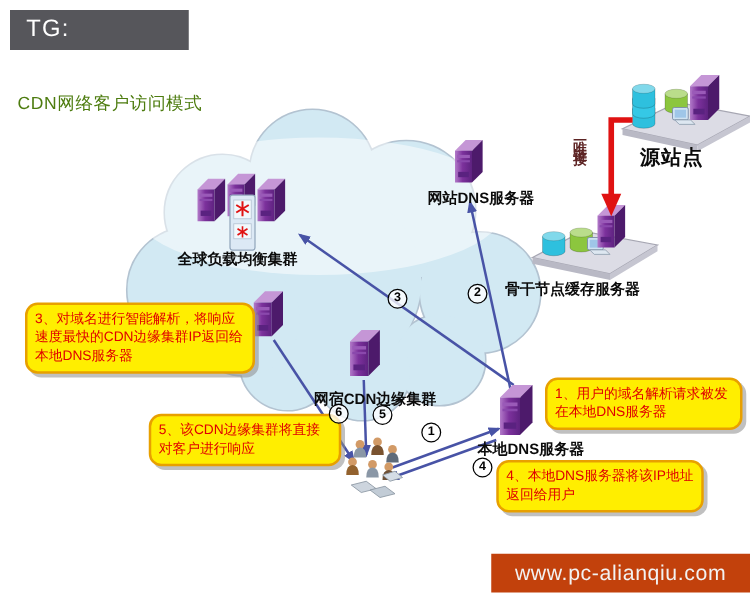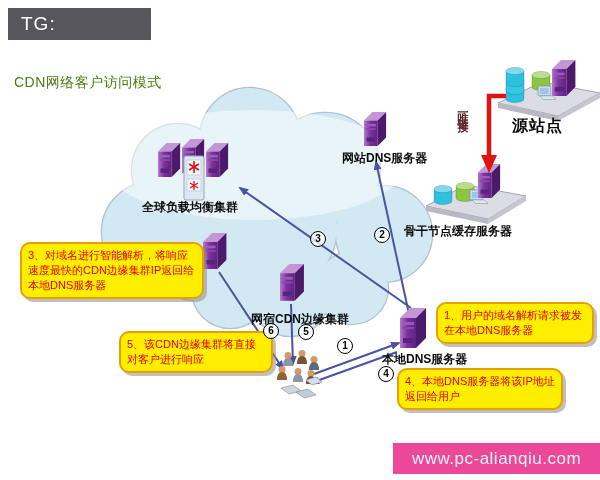--- a/index.html
+++ b/index.html
@@ -6,21 +6,21 @@
   .stage{
     position:relative;width:600px;height:480px;background:#ffffff;overflow:hidden;
     font-family:"Liberation Sans","DejaVu Sans",sans-serif;
   }
   .svg-layer{position:absolute;left:0;top:0;width:600px;height:480px;}
   .tg-banner{
     position:absolute;left:8px;top:8px;width:130px;height:32px;background:#56565b;
     color:#ffffff;font-size:19px;line-height:32px;padding-left:13px;letter-spacing:1px;
   }
   .watermark{
-    position:absolute;left:393px;top:443px;width:207px;height:31px;background:#ec4899;
+    position:absolute;left:393px;top:443px;width:207px;height:31px;background:#c2410c;
     color:#f2f2f2;font-size:17px;line-height:31px;text-align:center;letter-spacing:0.5px;
   }
   .diagram-title{
     position:absolute;left:14px;top:74px;font-size:14px;font-weight:normal;color:#4d7c0f;
     letter-spacing:0.5px;
   }
   .lbl{position:absolute;font-weight:bold;color:#0b0b0b;font-size:12px;white-space:nowrap;}
   .lbl-origin{font-size:16px;letter-spacing:1px;}
   .lbl-vert{
     writing-mode:vertical-rl;text-orientation:upright;color:#5d2424;font-size:11px;

